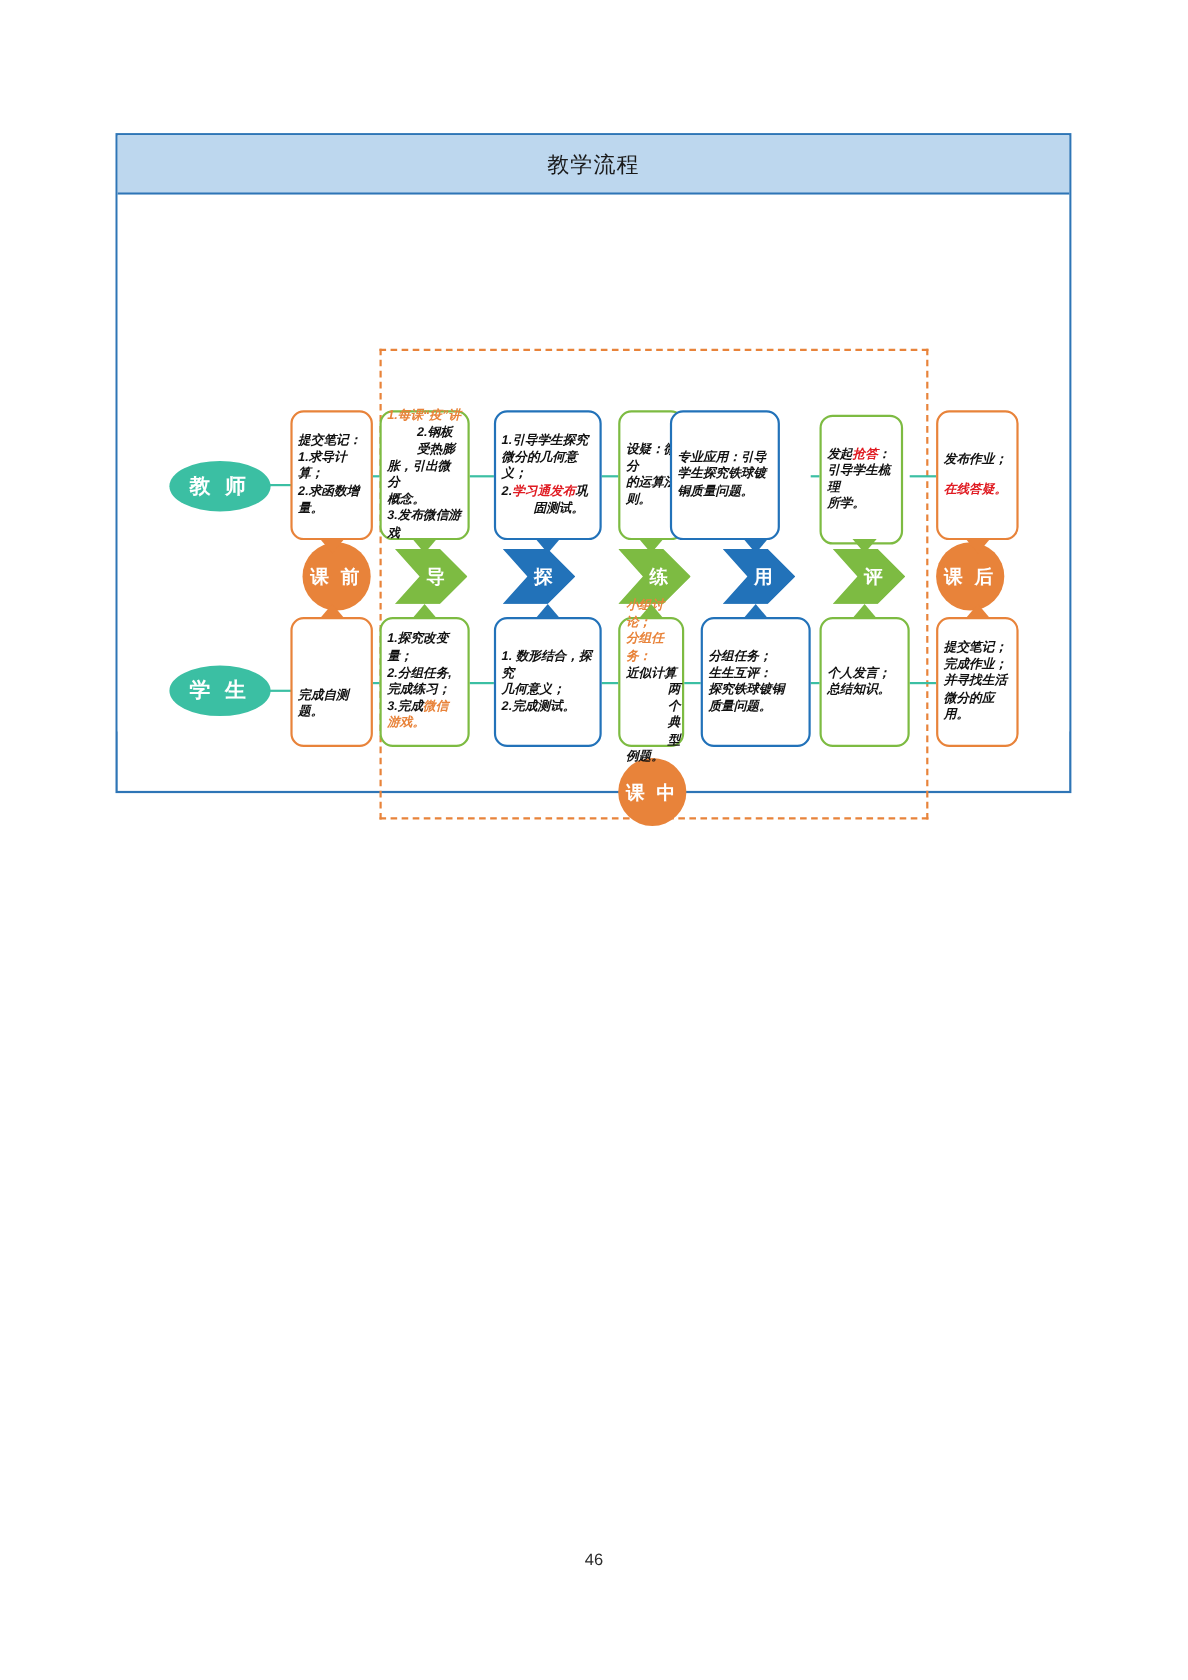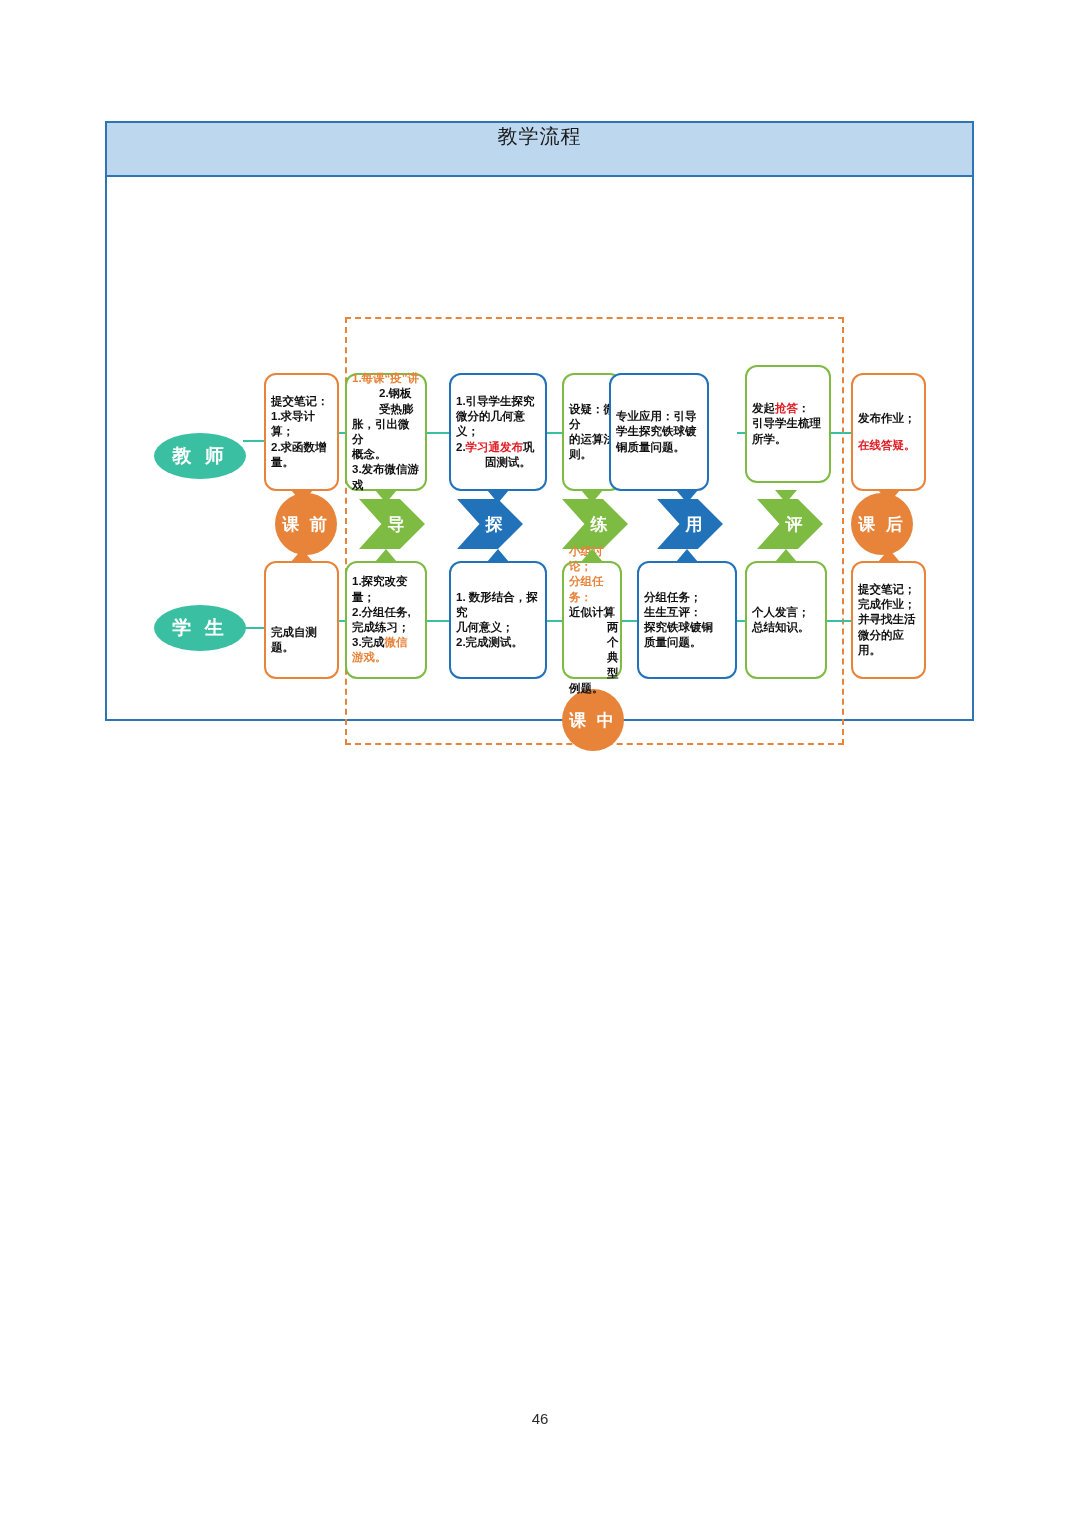--- a/index.html
+++ b/index.html
@@ -18,54 +18,54 @@
     background:#fff;
   }
   #title-bar{
     height:56px;background:#2E75B6;
     display:flex;align-items:center;justify-content:center;
     color:#ffffff;font-size:24px;letter-spacing:2px;
   }
   #subtitle-bar{
     height:52px;background:#BDD7EE;
     border-bottom:2px solid #2E75B6;
-    display:flex;justify-content:center;
+    display:flex;align-items:center;justify-content:center;
     color:#1a1a1a;font-size:20px;letter-spacing:1px;
   }
   
   #diagram{
     position:relative;width:865px;height:488px;background:#fff;
   }
   
   #in-class-region{
     position:absolute;left:238px;top:140px;width:499px;height:428px;
     border:2px dashed #E8833A;
     box-sizing:border-box;
     pointer-events:none;
   }
   
   .role-ellipse{
     position:absolute;width:92px;height:46px;border-radius:50%;
     background:#3BBFA3;
     display:flex;align-items:center;justify-content:center;
     color:#fff;font-size:19px;font-weight:bold;letter-spacing:4px;
   }
-  #role-teacher{left:47px;top:256px;align-items:center;}
+  #role-teacher{left:47px;top:242px;align-items:center;}
   #role-student{left:47px;top:428px;}
   
   .connector{
     position:absolute;height:2px;background:#3BBFA3;
   }
   
   .node-box{
     position:absolute;box-sizing:border-box;
     border:2.5px solid #E8833A;border-radius:12px;background:#fff;
     padding:4px 5px;
     display:flex;align-items:center;
-    font-size:11.5px;line-height:1.32;color:#111;font-weight:bold;
+    font-size:11.5px;line-height:1.32;color:#111;font-weight:bold;font-style:italic;
   }
   .node-box .txt{width:100%;}
   .node-box.green{border-color:#7DBB42;}
   .node-box.blue{border-color:#2272B9;}
   .node-box.orange{border-color:#E8833A;}
   .hl-orange{color:#E8833A;}
   .hl-red{color:#E01B22;}
   
   .tri-down{
     position:absolute;width:0;height:0;
@@ -182,21 +182,21 @@
         </div>
         <div class="tri-down" style="left: 474px; top: 313px; border-top: 13px solid rgb(125, 187, 66);"></div>
         <div class="node-box blue" style="left: 502px; top: 196px; width: 100px; height: 118px;">
           <div class="txt">
             <span style="display: block;">专业应用：引导</span>
             <span style="display: block;">学生探究铁球镀</span>
             <span style="display: block;">铜质量问题。</span>
           </div>
         </div>
         <div class="tri-down" style="left: 569px; top: 313px; border-top: 13px solid rgb(34, 114, 185);"></div>
-        <div class="node-box green" style="left: 638px; top: 188px; width: 86px; height: 118px;">
+        <div class="node-box green" style="left: 638px; top: 200px; width: 76px; height: 118px;">
           <div class="txt">
             <span style="display: block;"><span>发起</span><span class="hl-red">抢答</span><span>：</span></span>
             <span style="display: block;">引导学生梳理</span>
             <span style="display: block;">所学。</span>
           </div>
         </div>
         <div class="tri-down" style="left: 668px; top: 313px; border-top: 13px solid rgb(125, 187, 66);"></div>
         <div class="node-box orange" style="left: 744px; top: 196px; width: 75px; height: 118px;">
           <div class="txt">
             <span style="display: block;">发布作业；</span>

